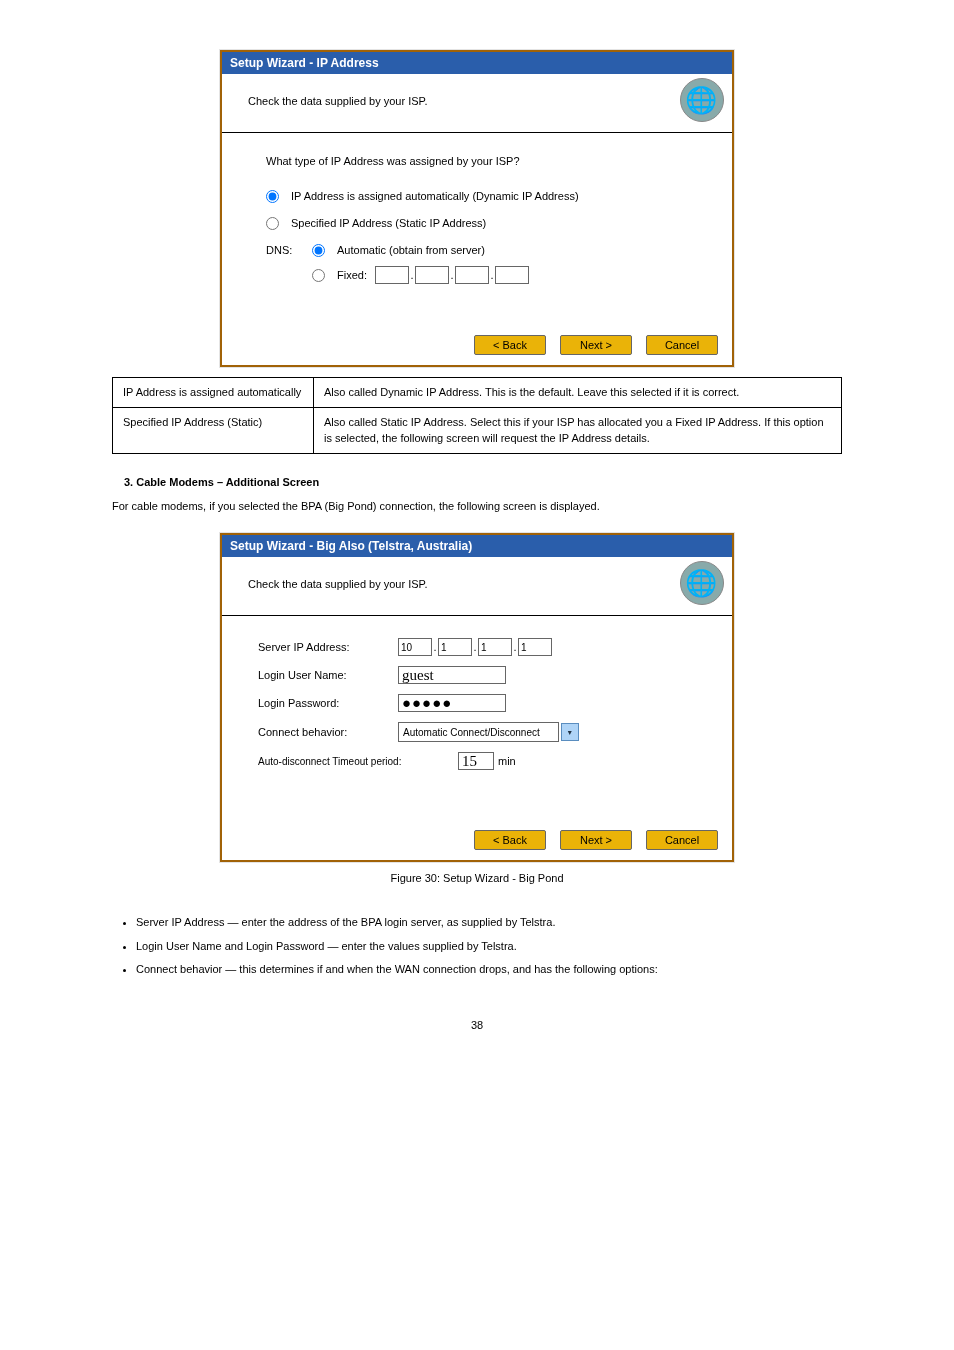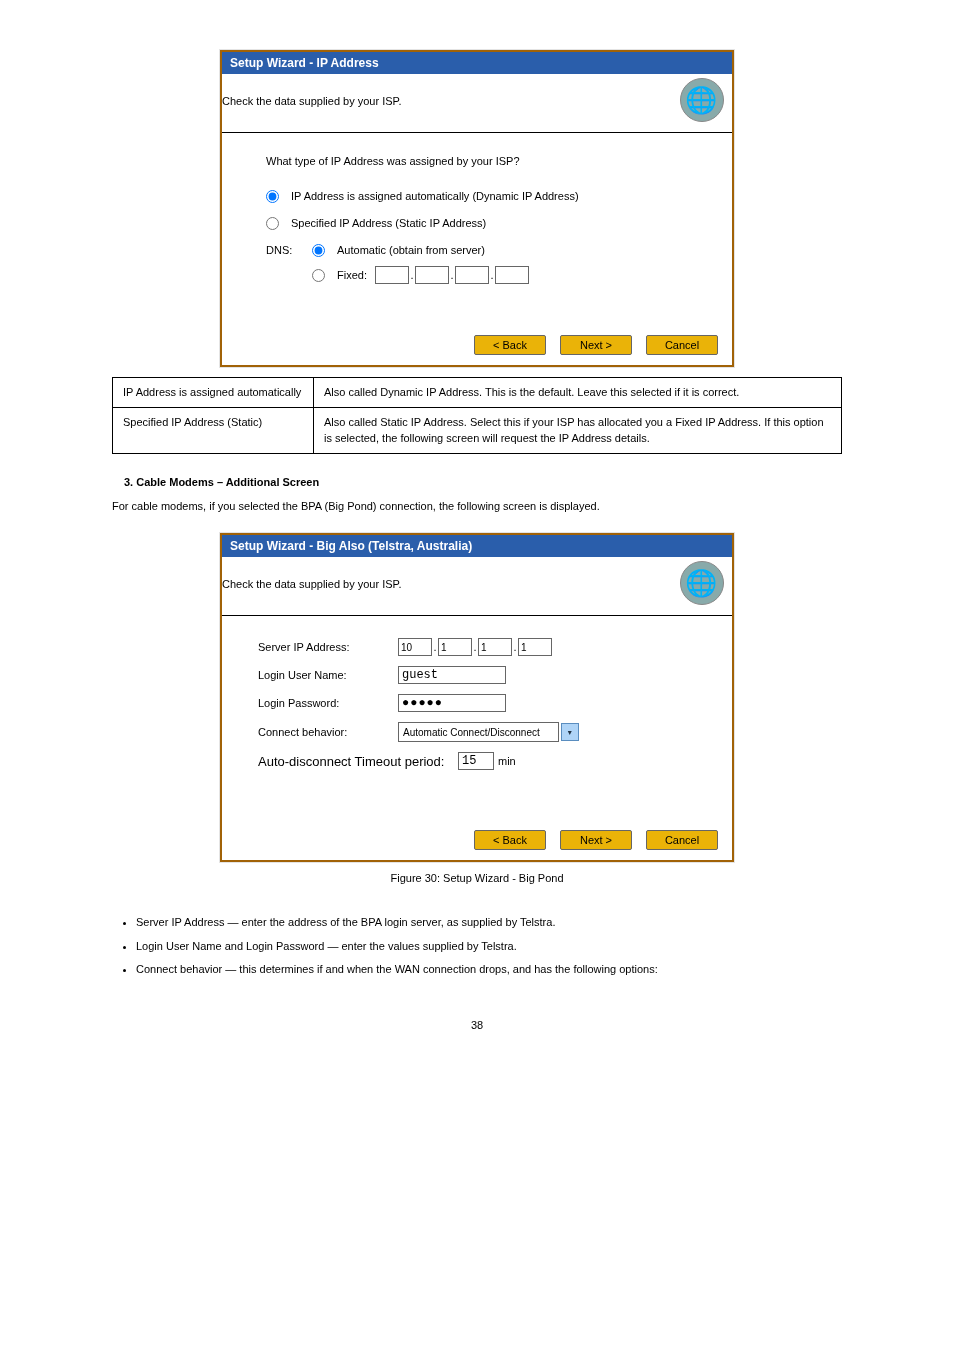--- a/index.html
+++ b/index.html
@@ -18,34 +18,34 @@
   
   .para{width:730px;margin:0 auto;font-size:11px;line-height:1.6;}
   .para h3{font-size:11px;font-weight:bold;margin:20px 0 6px 12px;}
   .para ul{margin:6px 0 0 10px;padding:0 0 0 14px;}
   .para ul li{margin-bottom:6px;}
 
   
   .dlg-wrap{display:flex;justify-content:center;margin:10px 0;}
   .dlg{width:510px;border:2px solid #a16207;background:#fff;position:relative;box-shadow:0 0 0 1px #e4e4e4;font-family:Arial,Helvetica,sans-serif;}
   .dlg-title{background:#2a5eab;color:#fff;font-weight:bold;font-size:12px;padding:4px 8px;}
-  .dlg-sub{font-size:11px;padding:10px 10px 14px 0;border-bottom:1px solid #000;position:relative;min-height:34px;display:flex;align-items:center;}
+  .dlg-sub{font-size:11px;padding:10px 10px 14px 26px;border-bottom:1px solid #000;position:relative;min-height:34px;display:flex;align-items:center;}
   .globe{position:absolute;right:8px;top:4px;width:42px;height:42px;border-radius:50%;background:#8aa;border:1px solid #888;display:flex;align-items:center;justify-content:center;font-size:26px;color:#335;}
   .dlg-body{padding:18px 20px 80px 44px;font-size:11px;line-height:1.9;}
   .dlg-body .row{display:flex;align-items:center;gap:8px;margin-bottom:6px;}
   .dlg-body label{font-size:11px;}
   .dlg-body input[type=radio]{margin:0 4px 0 0;vertical-align:middle;}
   .octet{width:28px;height:16px;border:1px solid #666;font-size:10px;text-align:left;padding:0 2px;font-family:Arial;vertical-align:middle;}
   .dot{display:inline-block;width:6px;text-align:center;font-size:11px;}
   .dns-group{margin-left:0;display:flex;gap:14px;align-items:flex-start;}
   .dns-group .opts{display:flex;flex-direction:column;gap:4px;}
   .dns-group .opts .row{margin-bottom:0;}
   .dlg-footer{position:absolute;bottom:10px;right:14px;display:flex;gap:14px;}
   .dlg-btn{width:72px;height:20px;font-size:11px;border:1px solid #666;background:#eab308;border-radius:2px;cursor:pointer;padding:0;}
-  .txt{height:16px;border:1px solid #666;font-size:12px;padding:0 3px;font-family:Liberation Mono, monospace;vertical-align:middle;}
+  .txt{height:16px;border:1px solid #666;font-size:15px;padding:0 3px;font-family:Liberation Serif, serif;vertical-align:middle;}
   .txt-md{width:100px;}
   .txt-sm{width:28px;}
   .select{height:18px;border:1px solid #666;font-size:10px;padding:0 18px 0 4px;background:#fff;position:relative;display:inline-flex;align-items:center;}
   .select-btn{width:16px;height:16px;background:#afd4f7;border:1px solid #5a8dbf;display:inline-flex;align-items:center;justify-content:center;font-size:8px;color:#234;margin-left:2px;cursor:pointer;}
   .pwd-dots{letter-spacing:1px;font-weight:bold;}
   .dlg-body2{padding:22px 20px 80px 36px;font-size:11px;}
   .dlg-body2 .frow{display:flex;align-items:center;margin-bottom:10px;}
   .frow .flabel{width:140px;font-size:11px;}
   .ip-group{display:inline-flex;align-items:center;}
 </style>
@@ -150,21 +150,21 @@
           <span class="txt txt-md pwd-dots" style="display:inline-flex;align-items:center;">●●●●●</span>
         </div>
         <div class="frow">
           <span class="flabel">Connect behavior:</span>
           <span class="select">
               <span>Automatic Connect/Disconnect</span>
             </span>
           <span class="select-btn">▾</span>
         </div>
         <div class="frow">
-          <span style="width:200px;font-size:13px;">Auto-disconnect Timeout period:</span>
+          <span style="width:200px;font-size:10px;">Auto-disconnect Timeout period:</span>
           <input class="txt txt-sm" value="15" style="">
           <span style="margin-left:4px;">min</span>
         </div>
       </div>
       <div class="dlg-footer">
         <button class="dlg-btn">&lt; Back</button>
         <button class="dlg-btn">Next &gt;</button>
         <button class="dlg-btn">Cancel</button>
       </div>
     </div>

